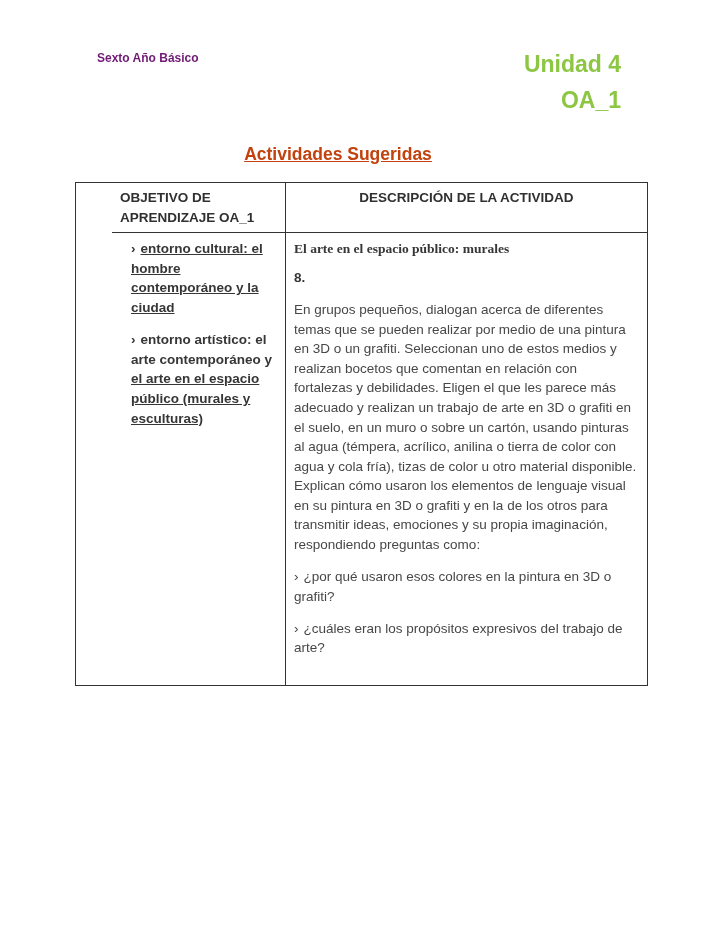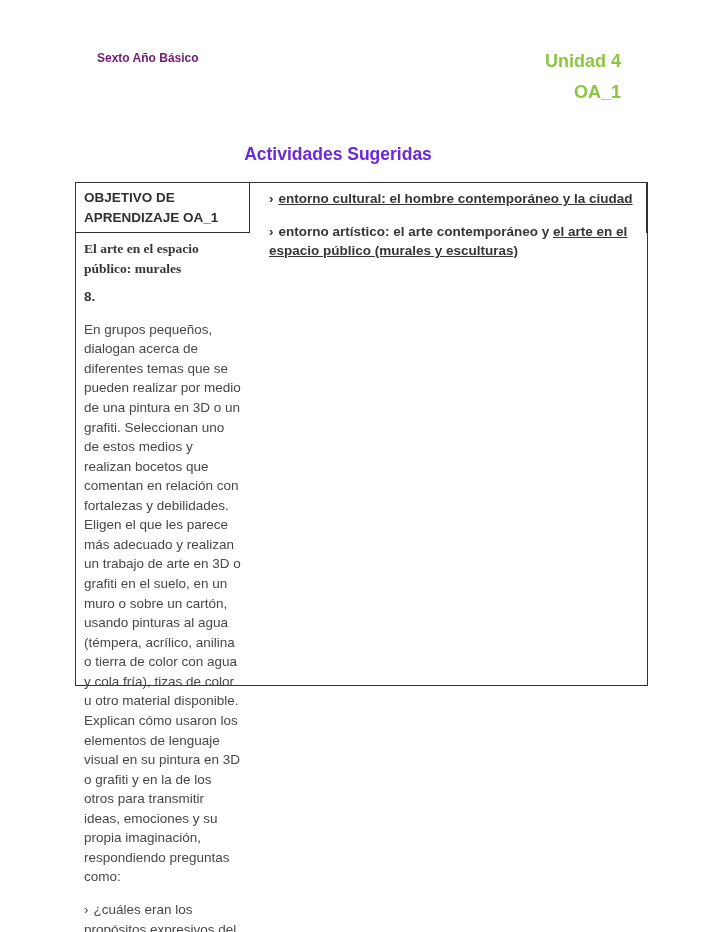--- a/index.html
+++ b/index.html
@@ -33,53 +33,55 @@
     font-size: 12px;
     font-weight: bold;
     color: #701a75;
     margin-top: 7px;
   }
   .header-right {
     text-align: right;
     padding-top: 8px;
   }
   .unit-label, .oa-label {
-    font-size: 18px;
+    font-size: 23px;
     font-weight: bold;
     color: #8cc642;
     line-height: 1.1;
     margin-left: 47px;
   }
   .oa-label { margin-top: 11px; }
 
   
   .section-title {
     position: absolute;
     top: 144px;
     left: 0;
     width: 676px;
     text-align: center;
     font-size: 17.5px;
     font-weight: bold;
-    color: #6d28d9;
+    color: #c2410c;
+    text-decoration: underline;
   }
 
   
   .activity-table {
     position: absolute;
     top: 182px;
     left: 75px;
     width: 573px;
     height: 504px;
     display: grid;
     grid-template-columns: 174px 1fr;
     grid-template-rows: 50px 1fr;
     border: 1.5px solid #333333;
     color: #3d3d3d;
     font-size: 13.5px;
+    padding-left: 36px;
   }
   .cell { padding: 5px 8px; }
   .cell.col-left { border-right: 1.5px solid #333333; }
   .cell.row-head { border-bottom: 1.5px solid #333333; }
   .th {
     font-weight: bold;
     color: #303030;
     line-height: 1.5;
   }
   .th-right { text-align: center; }
@@ -114,35 +116,37 @@
       <div class="oa-label">OA_1</div>
     </div>
   </header>
 
   <h3 class="section-title">Actividades Sugeridas</h3>
 
   <div class="activity-table">
 
     <div class="cell th th-left col-left row-head">OBJETIVO DE APRENDIZAJE OA_1</div>
 
+    <div class="cell th th-right row-head">DESCRIPCIÓN DE LA ACTIVIDAD</div>
 
     <div class="cell td td-left col-left">
 
       <p class="obj-bullet"><span class="marker">›</span><span></span><span class="u">entorno cultural: el hombre contemporáneo y la ciudad</span></p>
 
       <p class="obj-bullet"><span class="marker">›</span><span>entorno artístico: el arte contemporáneo y </span><span class="u">el arte en el espacio público (murales y esculturas)</span></p>
     </div>
 
     <div class="cell td td-right">
       <p class="act-title">El arte en el espacio público: murales</p>
 
       <p class="act-number">8.</p>
 
       <p class="act-body">En grupos pequeños, dialogan acerca de diferentes temas que se pueden realizar por medio de una pintura en 3D o un grafiti. Seleccionan uno de estos medios y realizan bocetos que comentan en relación con fortalezas y debilidades. Eligen el que les parece más adecuado y realizan un trabajo de arte en 3D o grafiti en el suelo, en un muro o sobre un cartón, usando pinturas al agua (témpera, acrílico, anilina o tierra de color con agua y cola fría), tizas de color u otro material disponible. Explican cómo usaron los elementos de lenguaje visual en su pintura en 3D o grafiti y en la de los otros para transmitir ideas, emociones y su propia imaginación, respondiendo preguntas como:</p>
 
+      <p class="question"><span class="marker">›</span><span>¿por qué usaron esos colores en la pintura en 3D o grafiti?</span></p>
 
 
       <p class="question"><span class="marker">›</span><span>¿cuáles eran los propósitos expresivos del trabajo de arte?</span></p>
     </div>
 
   </div>
 
 </div>
 
 </body></html>

